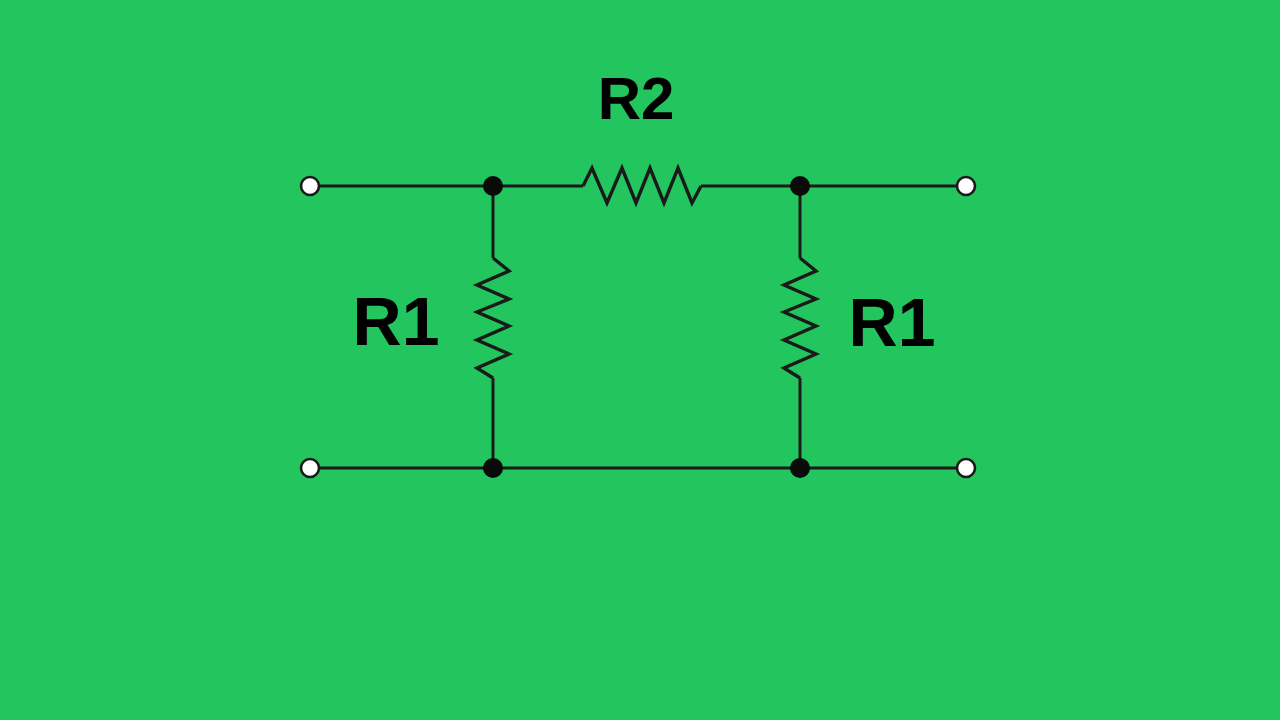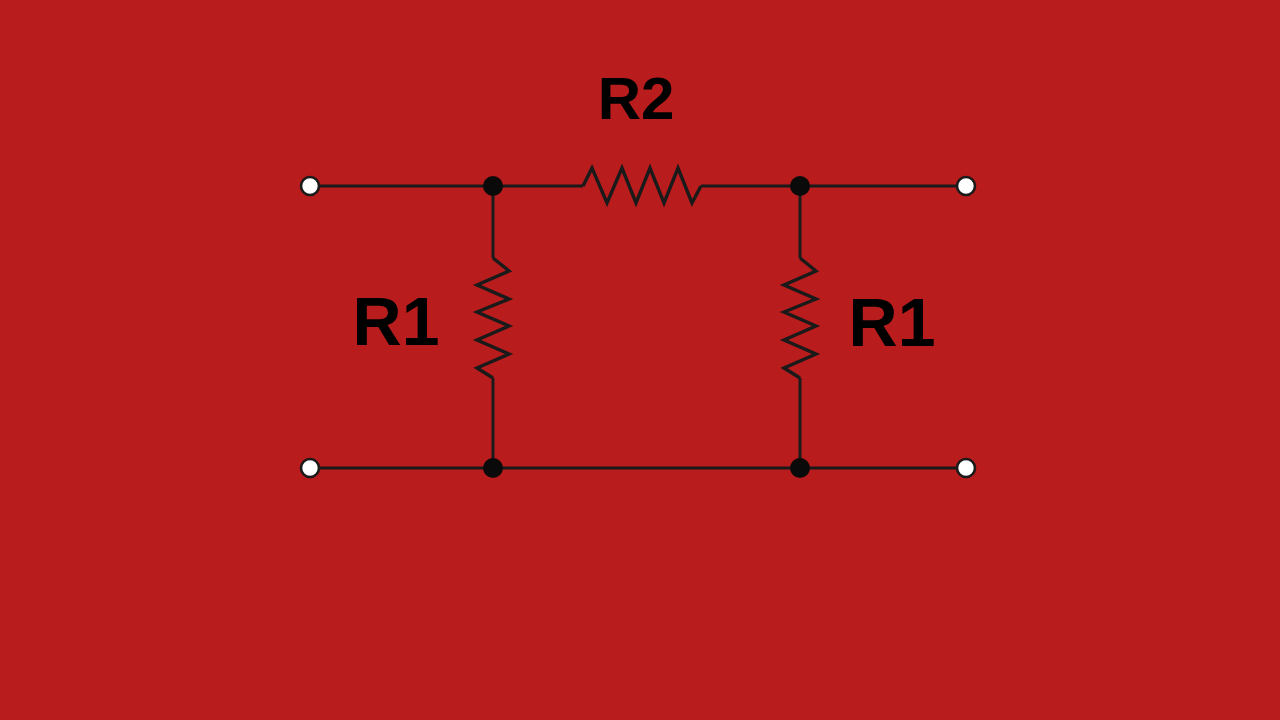--- a/index.html
+++ b/index.html
@@ -8,21 +8,21 @@
     width: 1280px;
     height: 720px;
     background: #ffffff;
     overflow: hidden;
     font-family: "Liberation Sans", sans-serif;
   }
   .stage {
     position: relative;
     width: 1280px;
     height: 720px;
-    background: #b91c1c;
+    background: #22c55e;
   }
   svg.schematic {
     position: absolute;
     left: 0;
     top: 0;
     width: 1280px;
     height: 720px;
   }
   .wire {
     fill: none;

